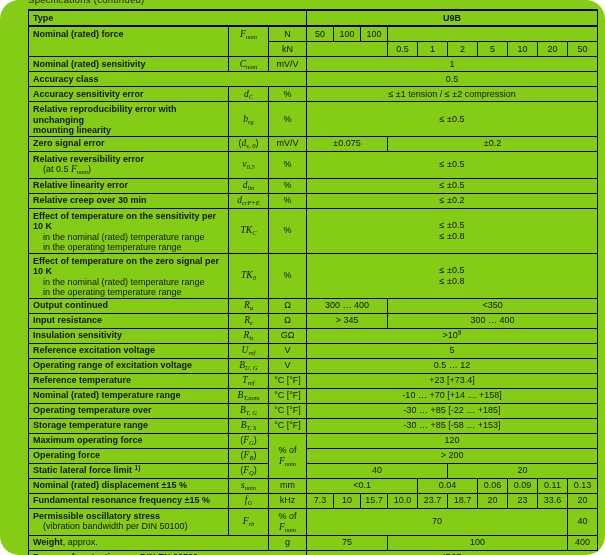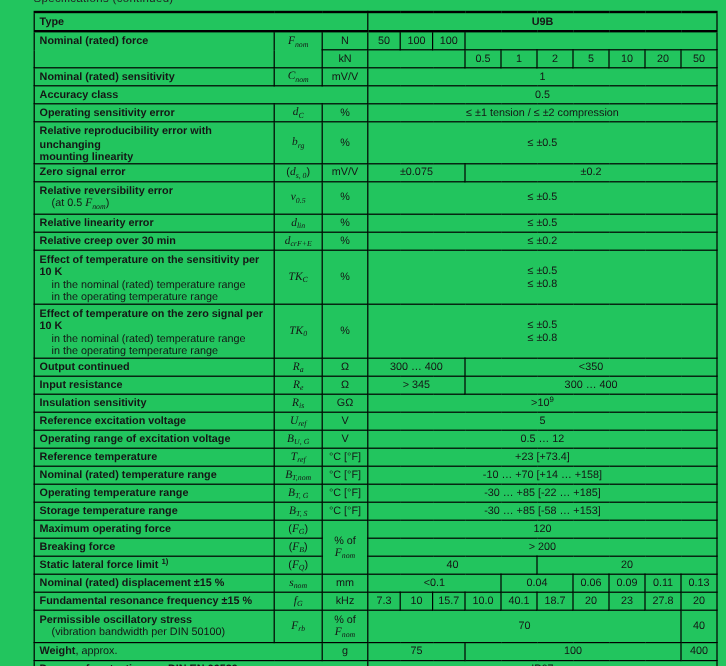--- a/index.html
+++ b/index.html
@@ -1,18 +1,18 @@
 <!DOCTYPE html>
 <html><head>
 <meta charset="utf-8">
 <style>
   html,body{margin:0;padding:0;background:#ffffff;}
   .page{
-    width:605px;height:555px;background:#22c55e;overflow:hidden;position:relative;
-    font-family:"Liberation Sans", sans-serif;color:#1a1a1a;
+    width:605px;height:555px;background:#84cc16;overflow:hidden;position:relative;
+    font-family:"Liberation Sans", sans-serif;color:#1a1a1a;border-radius:19px;
   }
   .clip-top{height:7px;overflow:hidden;margin:0 10px 2px 28px;}
   .clip-top span{display:block;margin-top:-6px;font-size:9.5px;letter-spacing:0.3px;color:#222;}
   table.spec{
     border-collapse:collapse;margin-left:28px;width:569px;table-layout:fixed;
     border:1px solid #000;border-top:2.5px solid #000;
   }
   td{
     border:1px solid #000;font-size:9px;line-height:10.5px;padding:0 2px;
     vertical-align:middle;overflow:hidden;color:#151515;
@@ -81,21 +81,21 @@
           <td class="name"><b>Nominal (rated) sensitivity</b></td>
           <td class="symbol"><i>C<sub>nom</sub></i></td>
           <td class="unit">mV/V</td>
           <td colspan="10" class="value">1</td>
         </tr>
         <tr class="h1">
           <td colspan="3" class="name"><b>Accuracy class</b></td>
           <td colspan="10" class="value">0.5</td>
         </tr>
         <tr class="h1">
-          <td class="name"><b>Operating sensitivity error</b></td>
+          <td class="name"><b>Accuracy sensitivity error</b></td>
           <td class="symbol"><i>d<sub>C</sub></i></td>
           <td class="unit">%</td>
           <td colspan="10" class="value">≤ ±1 tension / ≤ ±2 compression</td>
         </tr>
         <tr class="h2">
           <td class="name vt"><b>Relative reproducibility error with unchanging</b><br><b>mounting linearity</b></td>
           <td class="symbol"><i>b<sub>rg</sub></i></td>
           <td class="unit">%</td>
           <td colspan="10" class="value">≤ ±0.5</td>
         </tr>
@@ -174,39 +174,39 @@
           <td class="unit">°C [°F]</td>
           <td colspan="10" class="value">+23 [+73.4]</td>
         </tr>
         <tr class="h1">
           <td class="name"><b>Nominal (rated) temperature range</b></td>
           <td class="symbol"><i>B<sub>T,nom</sub></i></td>
           <td class="unit">°C [°F]</td>
           <td colspan="10" class="value">-10 … +70 [+14 … +158]</td>
         </tr>
         <tr class="h1">
-          <td class="name"><b>Operating temperature range</b></td>
+          <td class="name"><b>Operating temperature over</b></td>
           <td class="symbol"><i>B<sub>T, G</sub></i></td>
           <td class="unit">°C [°F]</td>
           <td colspan="10" class="value">-30 … +85 [-22 … +185]</td>
         </tr>
         <tr class="h1">
           <td class="name"><b>Storage temperature range</b></td>
           <td class="symbol"><i>B<sub>T, S</sub></i></td>
           <td class="unit">°C [°F]</td>
           <td colspan="10" class="value">-30 … +85 [-58 … +153]</td>
         </tr>
         <tr class="h1">
           <td class="name"><b>Maximum operating force</b></td>
           <td class="symbol">(<i>F<sub>G</sub></i>)</td>
           <td rowspan="3" class="unit">% of<br><i>F<sub>nom</sub></i></td>
           <td colspan="10" class="value">120</td>
         </tr>
         <tr class="h1">
-          <td class="name"><b>Breaking force</b></td>
+          <td class="name"><b>Operating force</b></td>
           <td class="symbol">(<i>F<sub>B</sub></i>)</td>
           <td colspan="10" class="value">&gt; 200</td>
         </tr>
         <tr class="h1">
           <td class="name"><b>Static lateral force limit <sup>1)</sup></b></td>
           <td class="symbol">(<i>F<sub>Q</sub></i>)</td>
           <td colspan="5" class="value">40</td>
           <td colspan="5" class="value">20</td>
         </tr>
         <tr class="h1">
@@ -221,25 +221,25 @@
           <td class="value">0.13</td>
         </tr>
         <tr class="h1">
           <td class="name"><b>Fundamental resonance frequency ±15 %</b></td>
           <td class="symbol"><i>f<sub>G</sub></i></td>
           <td class="unit">kHz</td>
           <td class="value">7.3</td>
           <td class="value">10</td>
           <td class="value">15.7</td>
           <td class="value">10.0</td>
-          <td class="value">40.1</td>
+          <td class="value">23.7</td>
           <td class="value">18.7</td>
           <td class="value">20</td>
           <td class="value">23</td>
-          <td class="value">27.8</td>
+          <td class="value">33.6</td>
           <td class="value">20</td>
         </tr>
         <tr class="h2">
           <td class="name vt"><b>Permissible oscillatory stress</b><br>&nbsp;&nbsp;&nbsp;&nbsp;(vibration bandwidth per DIN 50100)</td>
           <td class="symbol"><i>F<sub>rb</sub></i></td>
           <td class="unit">% of<br><i>F<sub>nom</sub></i></td>
           <td colspan="9" class="value">70</td>
           <td class="value">40</td>
         </tr>
         <tr class="h1">

